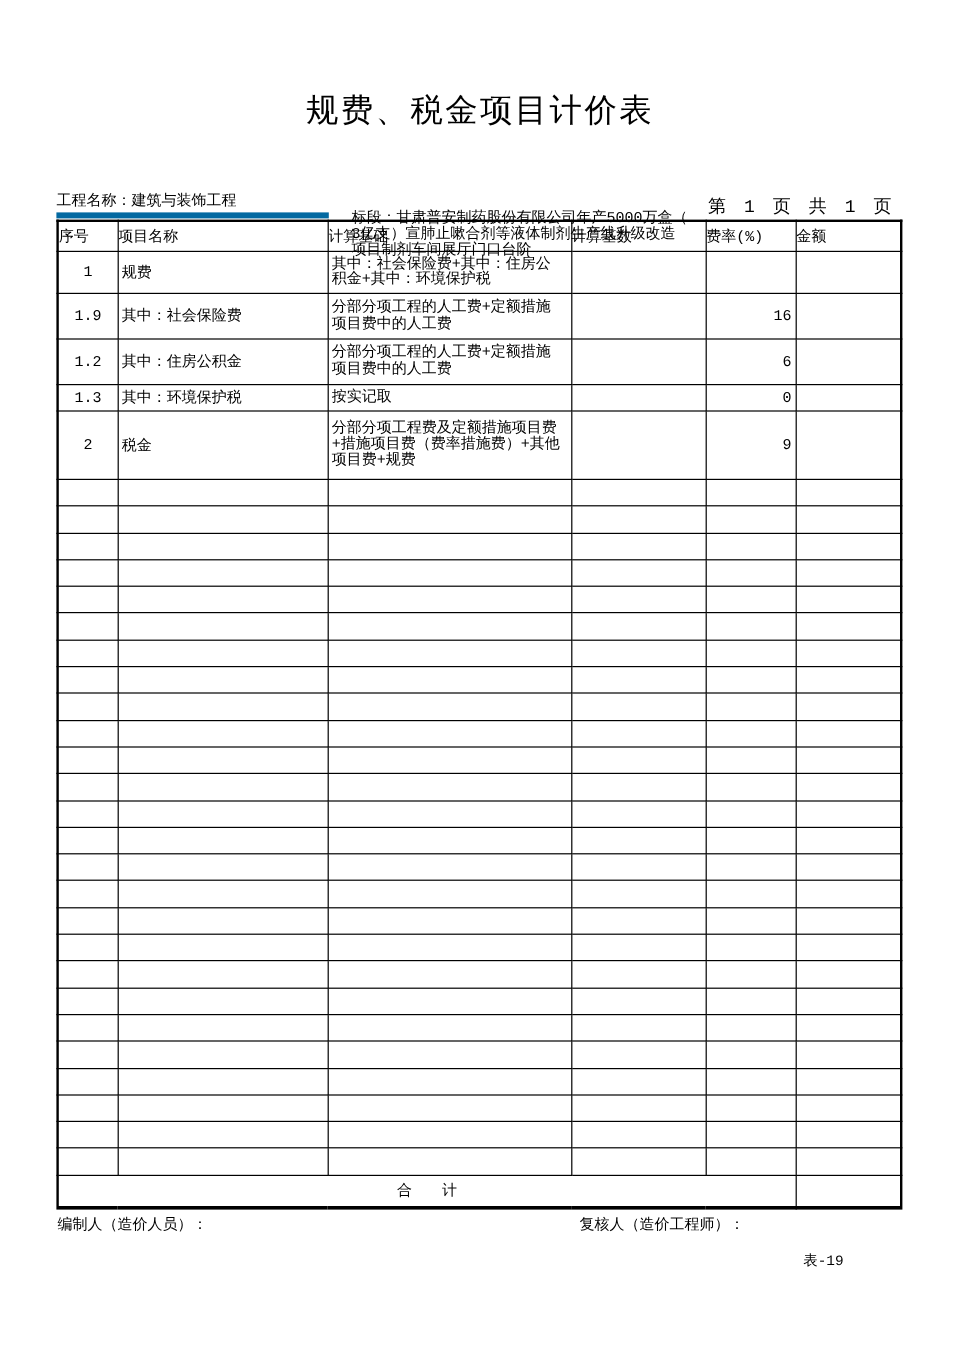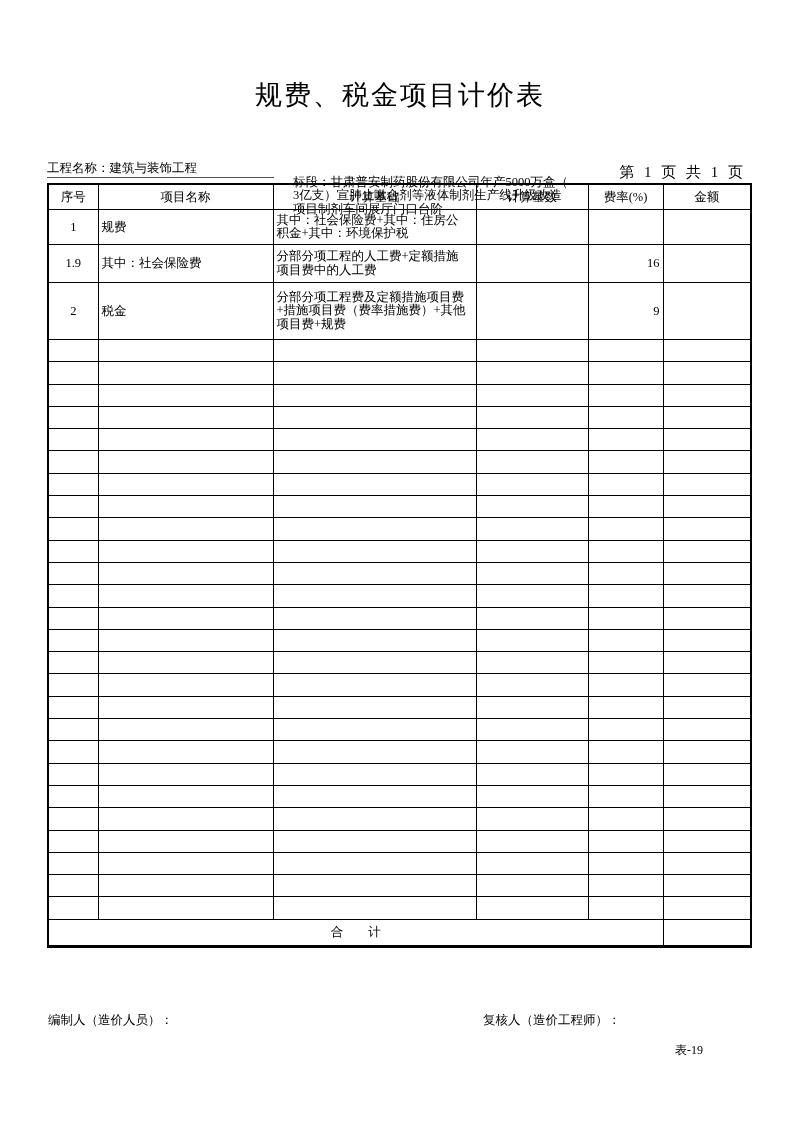--- a/index.html
+++ b/index.html
@@ -1,32 +1,32 @@
 <!DOCTYPE html>
 <html><head>
 <meta charset="utf-8">
 <style>
   html,body{margin:0;padding:0;background:#fff;}
   .page{position:relative;width:800px;height:1128px;background:#ffffff;
-        font-family:Liberation Serif, serif;color:#000;overflow:hidden;}
+        font-family:Liberation Mono, monospace;color:#000;overflow:hidden;}
 
   .title{position:absolute;top:81px;left:0;width:100%;text-align:center;
          font-size:27px;line-height:1.1;letter-spacing:2px;font-weight:400;}
 
   .project-name{position:absolute;left:47px;top:161px;width:227px;font-size:12.5px;
-                line-height:14px;border-bottom:1px solid #0369a1;padding-bottom:2px;white-space:nowrap;}
+                line-height:14px;border-bottom:5px solid #0369a1;padding-bottom:2px;white-space:nowrap;}
   .bid-section{position:absolute;left:293px;top:136px;width:322px;font-size:12.5px;
                line-height:13.4px;white-space:pre-line;margin-top:40px;}
   .page-info{position:absolute;top:163px;right:57px;font-size:15px;
              word-spacing:6px;white-space:nowrap;}
 
   table.fee{position:absolute;left:47px;top:183px;width:703px;border-collapse:collapse;
             table-layout:fixed;font-size:12.5px;border:2px solid #000;border-bottom-width:3px;}
   .fee th,.fee td{border:1px solid #000;padding:0 3px;vertical-align:middle;overflow:hidden;}
-  .fee thead th{height:24px;font-weight:400;text-align:center;padding:0;border-bottom-width:1px;margin-top:28px;}
+  .fee thead th{height:24px;font-weight:400;text-align:left;padding:0;border-bottom-width:1px;margin-top:28px;}
   .c-no{text-align:center;}
   .c-name{text-align:left;padding-left:4px;}
   .c-basis{text-align:left;padding-left:4px;white-space:pre-line;line-height:13.5px;}
   .c-base{text-align:left;}
   .c-rate{text-align:right;padding-right:3px;}
   .c-amount{text-align:right;}
   .total-row td{height:25px;}
   .total-label{text-align:center;margin-left:16px;}
 
   .preparer{position:absolute;left:48px;top:1012px;font-size:12.5px;}
@@ -77,20 +77,37 @@
         </tr>
         <tr style="height: 38px;">
           <td class="c-no">1.9</td>
           <td class="c-name">其中：社会保险费</td>
           <td class="c-basis">分部分项工程的人工费+定额措施
 项目费中的人工费</td>
           <td class="c-base"></td>
           <td class="c-rate">16</td>
           <td class="c-amount"></td>
         </tr>
+        <tr style="height: 38px;">
+          <td class="c-no">1.2</td>
+          <td class="c-name">其中：住房公积金</td>
+          <td class="c-basis">分部分项工程的人工费+定额措施
+项目费中的人工费</td>
+          <td class="c-base"></td>
+          <td class="c-rate">6</td>
+          <td class="c-amount"></td>
+        </tr>
+        <tr style="height: 22px;">
+          <td class="c-no">1.3</td>
+          <td class="c-name">其中：环境保护税</td>
+          <td class="c-basis">按实记取</td>
+          <td class="c-base"></td>
+          <td class="c-rate">0</td>
+          <td class="c-amount"></td>
+        </tr>
         <tr style="height: 57px;">
           <td class="c-no">2</td>
           <td class="c-name">税金</td>
           <td class="c-basis">分部分项工程费及定额措施项目费
 +措施项目费（费率措施费）+其他
 项目费+规费</td>
           <td class="c-base"></td>
           <td class="c-rate">9</td>
           <td class="c-amount"></td>
         </tr>

